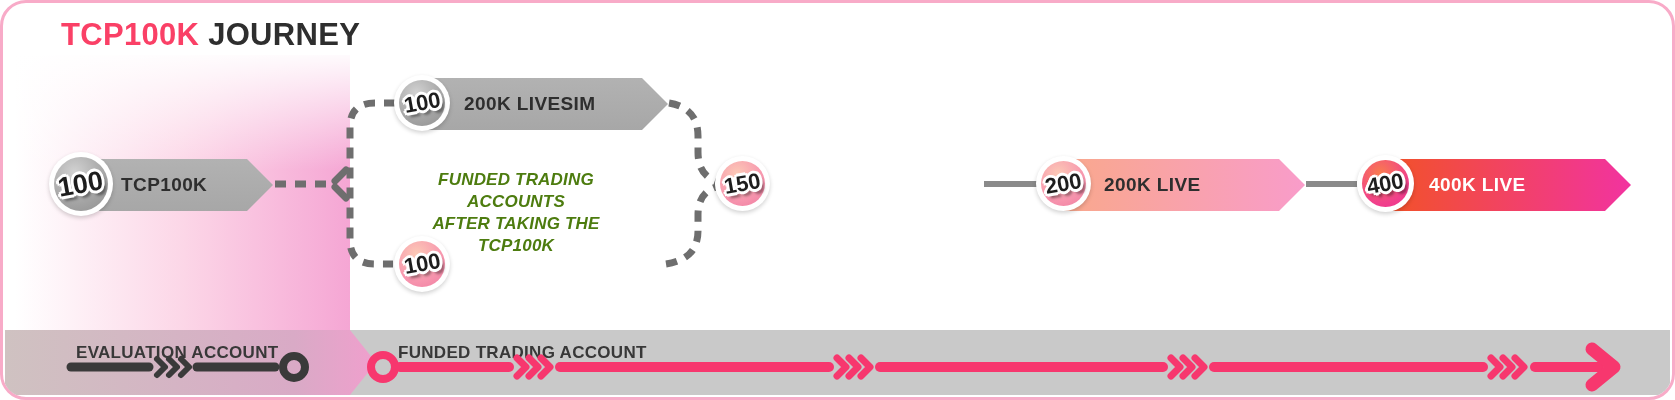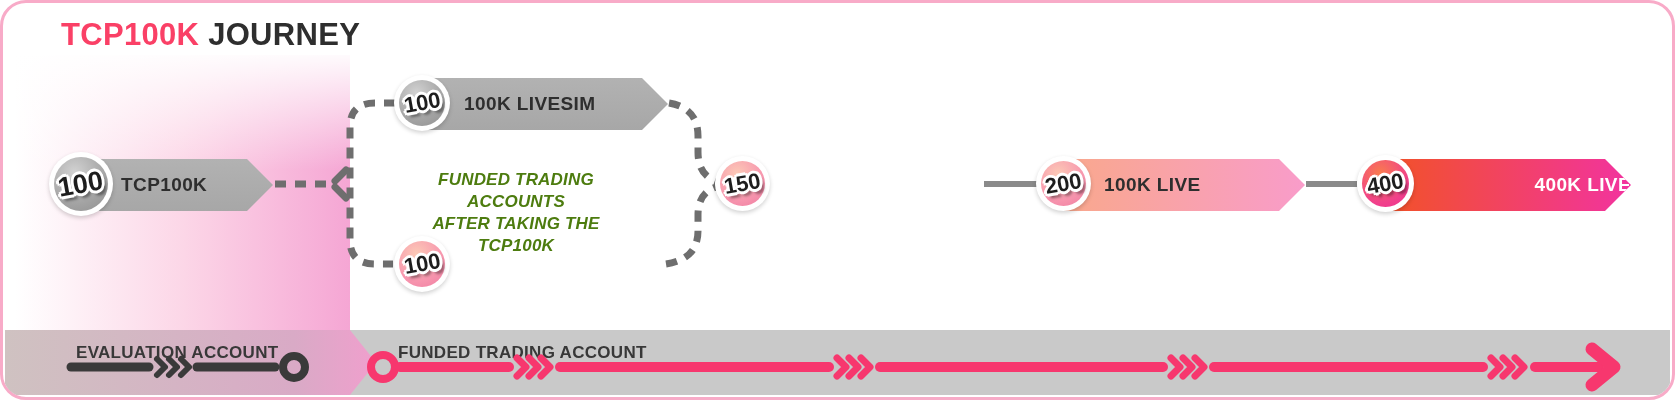--- a/index.html
+++ b/index.html
@@ -157,21 +157,21 @@
     <div class="pill pill-gray node" style="left:80px;top:156px;width:190px;padding-left:38px;box-sizing:border-box;">
       <span class="label">TCP100K</span>
     </div>
     <div class="badge node" style="left:46px;top:149px;width:64px;height:64px;">
       <div class="badge-inner inner-gray">
         <span class="num num-lg">100</span>
       </div>
     </div>
 
     <div class="pill pill-gray node" style="left:419px;top:75px;width:246px;padding-left:42px;box-sizing:border-box;">
-      <span class="label">100K LIVESIM</span>
+      <span class="label">200K LIVESIM</span>
     </div>
     <div class="badge node" style="left:391px;top:72px;width:56px;height:56px;">
       <div class="badge-inner inner-gray">
         <span class="num num-md">100</span>
       </div>
     </div>
 
     <div class="badge node" style="left:391px;top:233px;width:56px;height:56px;">
       <div class="badge-inner inner-pink">
         <span class="num num-md">100</span>
@@ -183,29 +183,29 @@
       <div>AFTER TAKING THE TCP100K</div>
     </div>
 
     <div class="badge node" style="left:712px;top:153px;width:55px;height:55px;">
       <div class="badge-inner inner-pink">
         <span class="num num-md">150</span>
       </div>
     </div>
 
     <div class="pill pill-pink node" style="left:1060px;top:156px;width:242px;padding-left:41px;box-sizing:border-box;">
-      <span class="label">100K LIVE</span>
+      <span class="label">200K LIVE</span>
     </div>
     <div class="badge node" style="left:1033px;top:153px;width:55px;height:55px;">
       <div class="badge-inner inner-pink">
         <span class="num num-md">200</span>
       </div>
     </div>
 
-    <div class="pill pill-hot node" style="left:1382px;top:156px;width:246px;padding-left:44px;box-sizing:border-box;justify-content:flex-end;">
+    <div class="pill pill-hot node" style="left:1382px;top:156px;width:246px;padding-left:44px;box-sizing:border-box;">
       <span class="label">400K LIVE</span>
     </div>
     <div class="badge node" style="left:1354px;top:152px;width:57px;height:57px;">
       <div class="badge-inner inner-hot">
         <span class="num num-md">400</span>
       </div>
     </div>
 
     <div class="bar-label lbl-funded">FUNDED TRADING ACCOUNT</div>
     <div class="bar-label lbl-eval">EVALUATION ACCOUNT</div>

